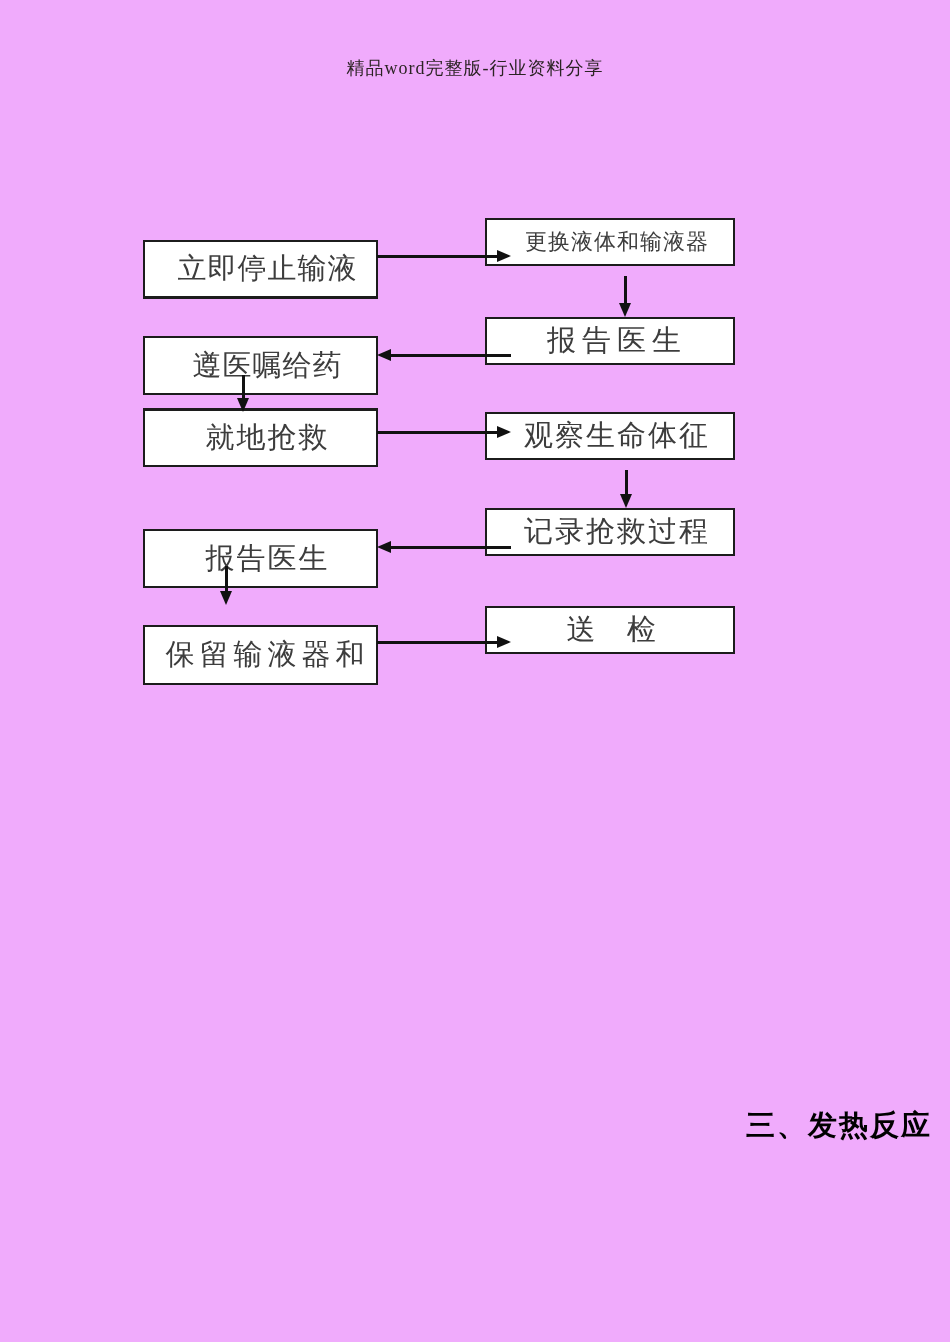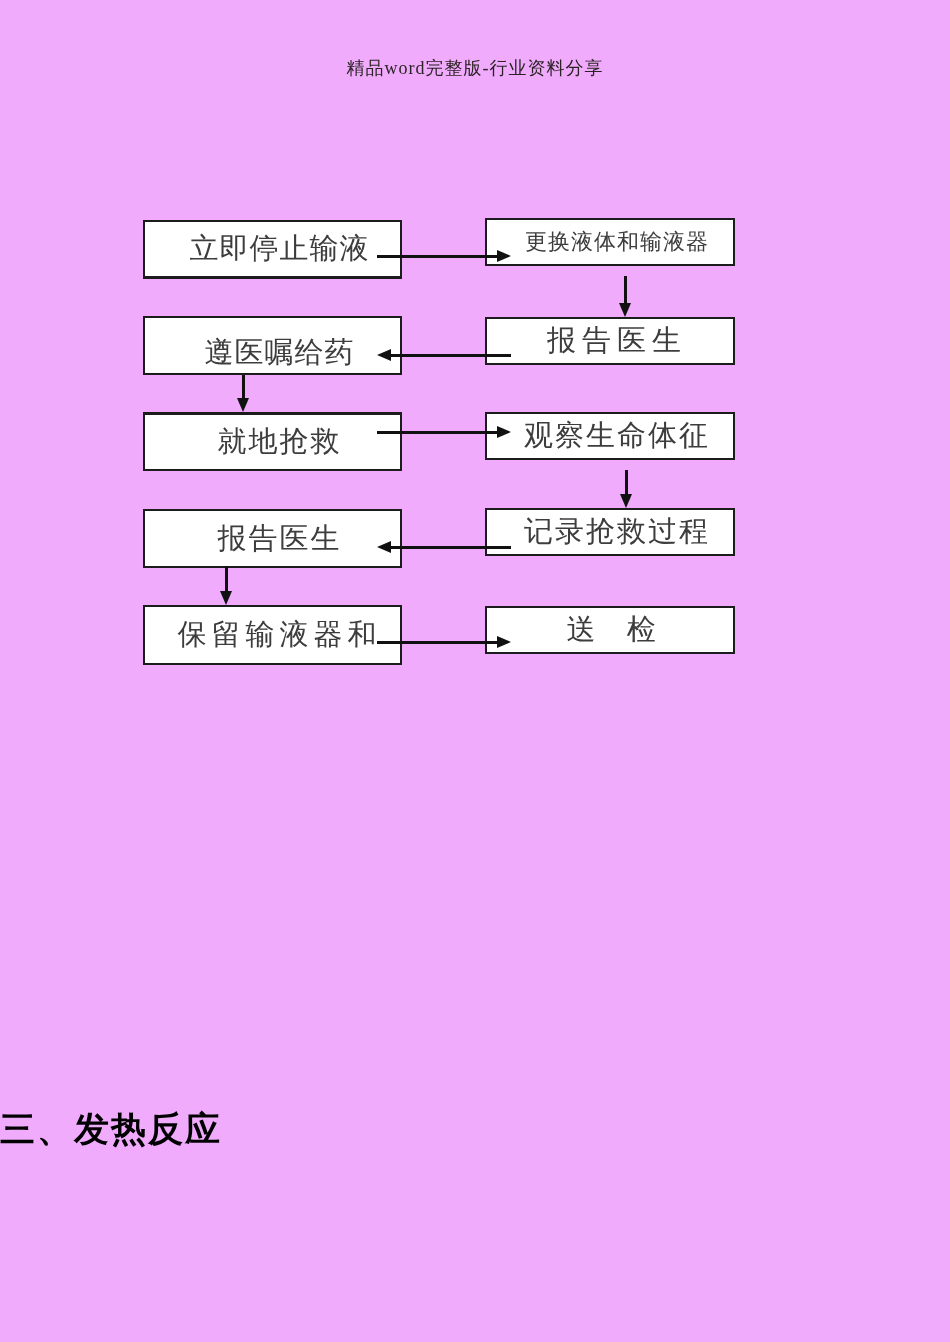--- a/index.html
+++ b/index.html
@@ -30,27 +30,27 @@
     border: 2px solid #1c1c1c;
     background: #ffffff;
     display: flex;
     align-items: center;
     justify-content: center;
     box-sizing: border-box;
     color: #3d3d3d;
     font-size: 29px;
     padding-left: 14px;
   }
-  .col-l { left: 143px; width: 259px; height: 59px; }
+  .col-l { left: 143px; width: 235px; height: 59px; margin-top: 20px; }
   .col-r { left: 485px; width: 250px; height: 48px; }
   .b1 { top: 220px; border-bottom-width: 3px; letter-spacing: 1px; }
   .b2 { top: 218px; font-size: 22px; letter-spacing: 1px; }
-  .b3 { top: 316px; letter-spacing: 1px; align-items: flex-end; }
+  .b3 { top: 316px; letter-spacing: 1px; }
   .b4 { top: 317px; letter-spacing: 6px; }
-  .b5 { top: 412px; border-top-width: 3px; letter-spacing: 2px; }
+  .b5 { top: 388px; border-top-width: 3px; letter-spacing: 2px; }
   .b6 { top: 412px; letter-spacing: 2px; }
   .b7 { top: 509px; letter-spacing: 2px; }
   .b8 { top: 508px; letter-spacing: 2px; align-items: center; }
   .b9 { top: 605px; height: 60px; letter-spacing: 5px; }
   .b10 { top: 606px; letter-spacing: 12px; }
 
   
   .ah { position: absolute; height: 13px; }
   .ah::before {
     content: ""; position: absolute;
@@ -89,24 +89,24 @@
   .a6 { left: 620px; top: 470px; height: 38px; }
   .a7 { left: 377px; top: 541px; width: 134px; }
   .a8 { left: 220px; top: 566px; height: 39px; }
   .a9 { left: 377px; top: 636px; width: 134px; }
 
   
   .section-heading {
     position: absolute;
     top: 1106px; left: 0;
     width: 932px;
-    text-align: left;
+    text-align: right;
     font-family: "Liberation Sans", sans-serif;
     font-weight: 700;
-    font-size: 35px;
+    font-size: 29px;
     letter-spacing: 2px;
     color: #000000;
   }
   .subsection-item {
     position: absolute;
     top: 1179px; left: 112px;
     font-size: 27px;
     color: #1a1a1a;
   }
 </style>

